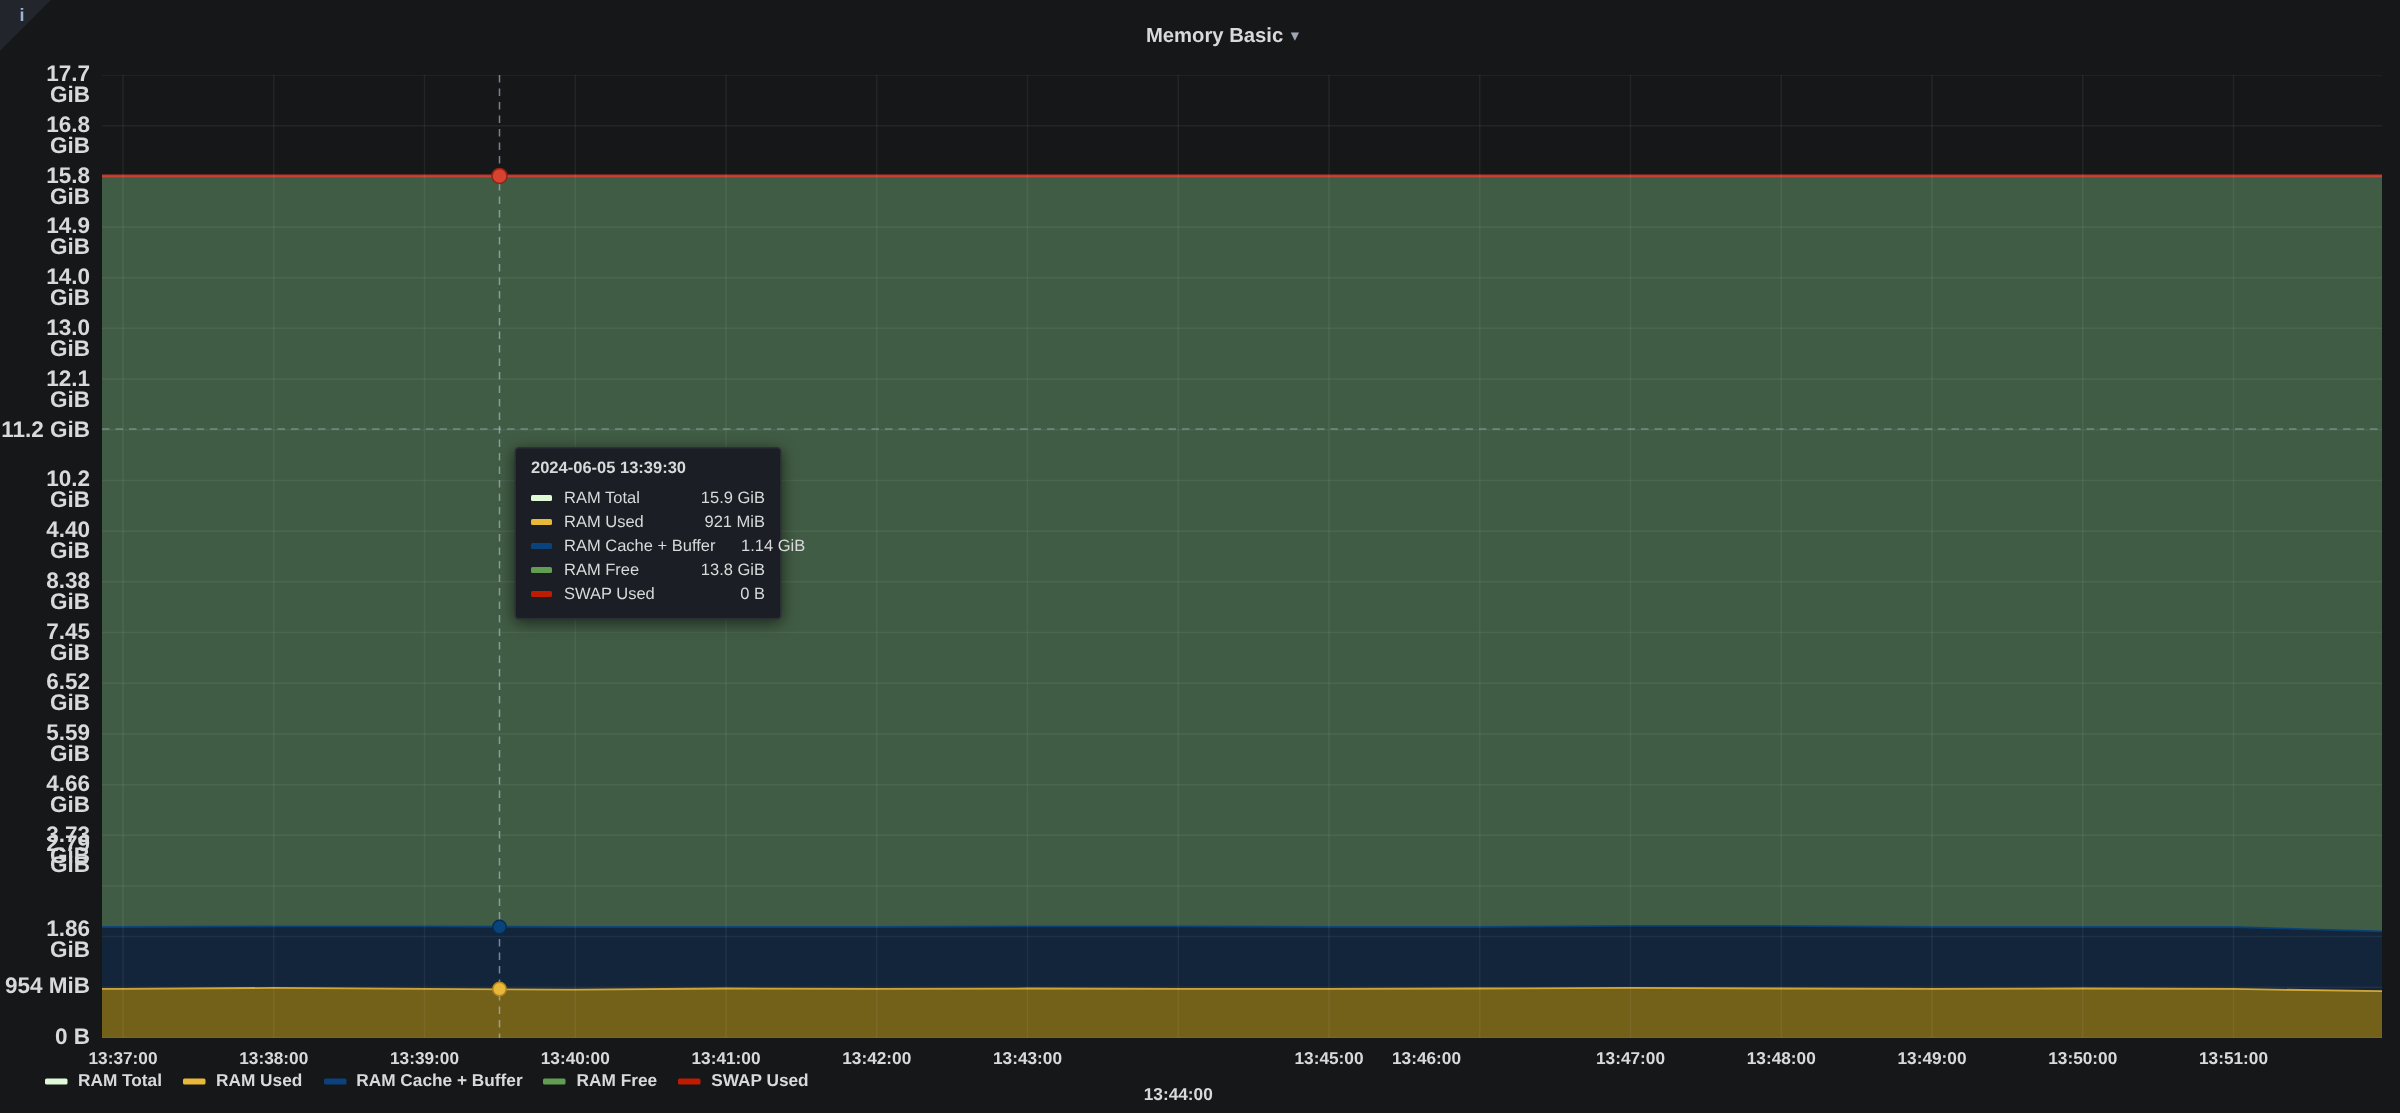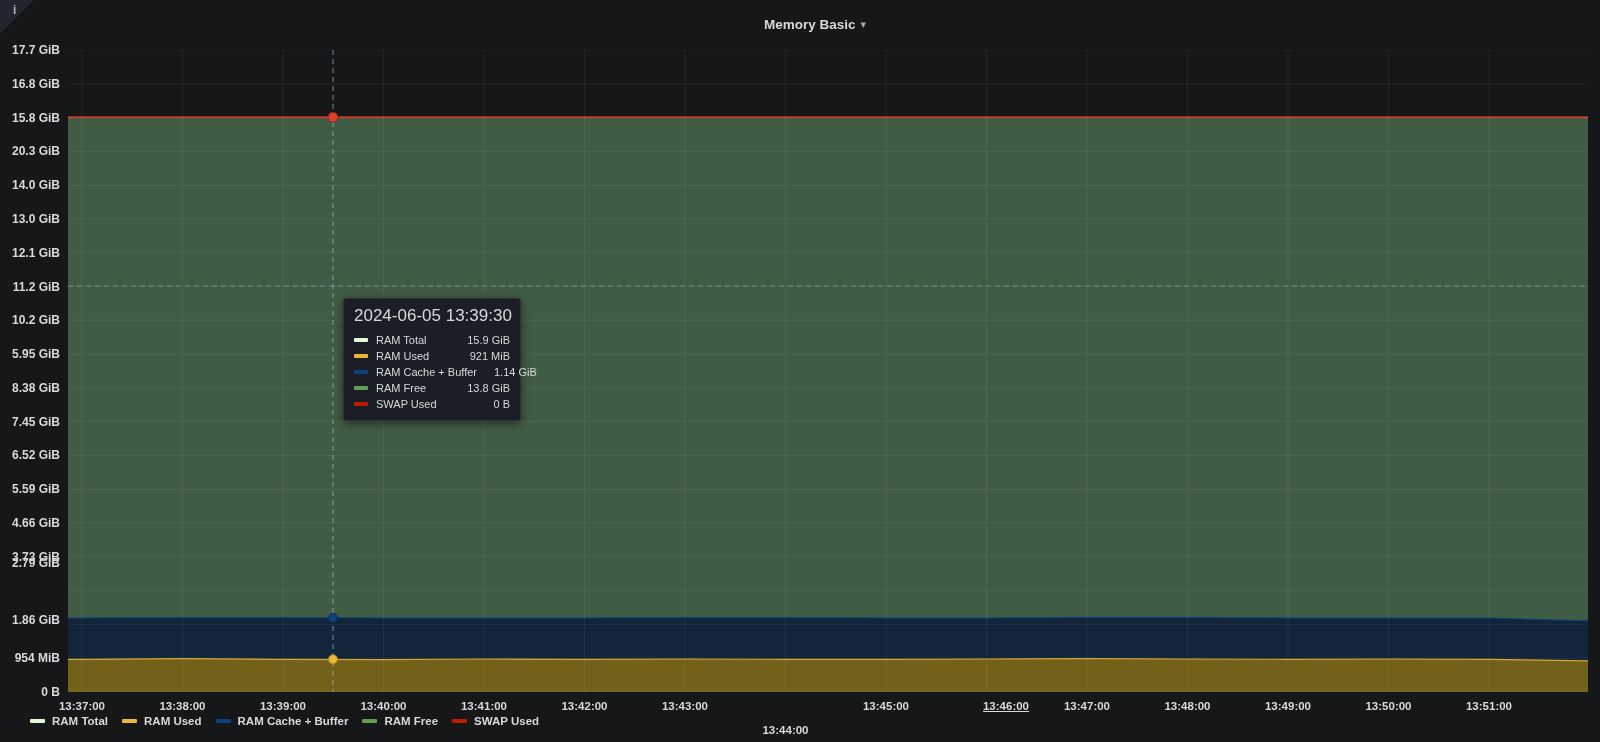--- a/index.html
+++ b/index.html
@@ -15,37 +15,37 @@
   .corner-i{position:absolute;top:3px;left:13px;font-size:12px;font-weight:700;
     color:#9bb4d6;font-style:normal;}
   
   .header{position:absolute;top:0;left:0;width:100%;height:40px;}
   .title-wrap{position:absolute;top:15px;left:0;width:100%;text-align:center;cursor:pointer;padding-left:15px;}
   .title{font-size:13.5px;font-weight:700;color:#d8d9da;}
   .chevron{display:inline-block;margin-left:5px;color:#9fa7b3;font-size:11px;transform:translateY(-1px);}
   
   .yaxis{position:absolute;left:0;top:0;width:60px;height:742px;}
   .ytick{position:absolute;right:0;width:60px;text-align:right;
-    font-size:12px;font-weight:600;color:#d8d9da;line-height:14px;}
+    font-size:15px;font-weight:600;color:#d8d9da;line-height:14px;}
   
   .xaxis{position:absolute;left:0;top:0;width:1600px;height:742px;pointer-events:none;}
   .xtick{position:absolute;top:700px;transform:translateX(-50%);
     font-size:11.5px;font-weight:600;color:#d8d9da;white-space:nowrap;}
   
   .chart{position:absolute;left:68px;top:50px;}
   
   .legend{position:absolute;left:30px;top:715px;display:flex;align-items:center;gap:14px;}
   .legend-item{display:flex;align-items:center;gap:7px;cursor:pointer;}
   .legend-swatch{width:15px;height:4px;border-radius:1px;}
   .legend-label{font-size:11.5px;font-weight:600;color:#d8d9da;white-space:nowrap;}
   
   .tooltip{position:absolute;left:343px;top:298px;width:178px;box-sizing:border-box;
     background:#1b1e24;border:1px solid #2c2f36;border-radius:3px;
     box-shadow:0 2px 10px rgba(0,0,0,0.55);padding:7px 10px 8px 10px;z-index:5;}
-  .tooltip-title{font-size:17px;font-weight:400;color:#d8d9da;margin-bottom:6px;white-space:nowrap;}
+  .tooltip-title{font-size:11px;font-weight:700;color:#d8d9da;margin-bottom:6px;white-space:nowrap;}
   .tooltip-row{display:flex;align-items:center;height:16px;font-size:11px;}
   .tt-swatch{width:14px;height:4px;border-radius:1px;margin-right:8px;flex:0 0 auto;}
   .tt-label{flex:1 1 auto;white-space:nowrap;color:#d8d9da;}
   .tt-value{flex:0 0 auto;margin-left:17px;text-align:right;color:#d8d9da;}
 </style>
 </head>
 <body>
 
 <div class="corner"></div>
 <span class="corner-i">i</span>
@@ -53,27 +53,27 @@
 <div class="header">
   <div class="title-wrap">
     <span class="title">Memory Basic</span><span class="chevron">▾</span>
   </div>
 </div>
 
 <div class="yaxis">
     <div class="ytick" style="top: 43px;">17.7 GiB</div>
     <div class="ytick" style="top: 76.7895px;">16.8 GiB</div>
     <div class="ytick" style="top: 110.579px;">15.8 GiB</div>
-    <div class="ytick" style="top: 144.368px;">20.3 GiB</div>
+    <div class="ytick" style="top: 144.368px;">14.9 GiB</div>
     <div class="ytick" style="top: 178.158px;">14.0 GiB</div>
     <div class="ytick" style="top: 211.947px;">13.0 GiB</div>
     <div class="ytick" style="top: 245.737px;">12.1 GiB</div>
     <div class="ytick" style="top: 279.526px;">11.2 GiB</div>
     <div class="ytick" style="top: 313.316px;">10.2 GiB</div>
-    <div class="ytick" style="top: 347.105px;">5.95 GiB</div>
+    <div class="ytick" style="top: 347.105px;">4.40 GiB</div>
     <div class="ytick" style="top: 380.895px;">8.38 GiB</div>
     <div class="ytick" style="top: 414.684px;">7.45 GiB</div>
     <div class="ytick" style="top: 448.474px;">6.52 GiB</div>
     <div class="ytick" style="top: 482.263px;">5.59 GiB</div>
     <div class="ytick" style="top: 516.053px;">4.66 GiB</div>
     <div class="ytick" style="top: 549.842px;">3.73 GiB</div>
     <div class="ytick" style="top: 556px; margin-left: 24px;">2.79 GiB</div>
     <div class="ytick" style="top: 613px;">1.86 GiB</div>
     <div class="ytick" style="top: 651.211px; margin-left: 35px;">954 MiB</div>
     <div class="ytick" style="top: 685px;">0 B</div>
@@ -131,21 +131,21 @@
 <div class="xaxis">
     <div class="xtick" style="left: 82px;">13:37:00</div>
     <div class="xtick" style="left: 182.5px;">13:38:00</div>
     <div class="xtick" style="left: 283px;">13:39:00</div>
     <div class="xtick" style="left: 383.5px;">13:40:00</div>
     <div class="xtick" style="left: 484px;">13:41:00</div>
     <div class="xtick" style="left: 584.5px;">13:42:00</div>
     <div class="xtick" style="left: 685px;">13:43:00</div>
     <div class="xtick" style="left: 785.5px; margin-top: 24px;">13:44:00</div>
     <div class="xtick" style="left: 886px;">13:45:00</div>
-    <div class="xtick" style="left: 1006px; text-decoration: underline;">13:46:00</div>
+    <div class="xtick" style="left: 951px;">13:46:00</div>
     <div class="xtick" style="left: 1087px; text-align: center;">13:47:00</div>
     <div class="xtick" style="left: 1187.5px;">13:48:00</div>
     <div class="xtick" style="left: 1288px;">13:49:00</div>
     <div class="xtick" style="left: 1388.5px;">13:50:00</div>
     <div class="xtick" style="left: 1489px;">13:51:00</div>
   </div>
 
 <div class="legend">
     <div class="legend-item">
       <span class="legend-swatch" style="background: rgb(224, 249, 215);"></span>

